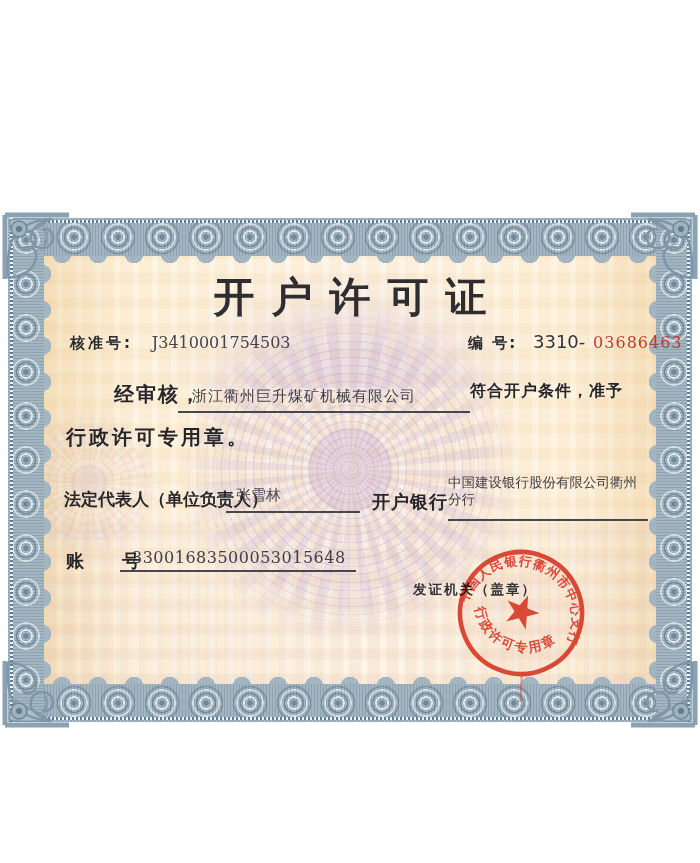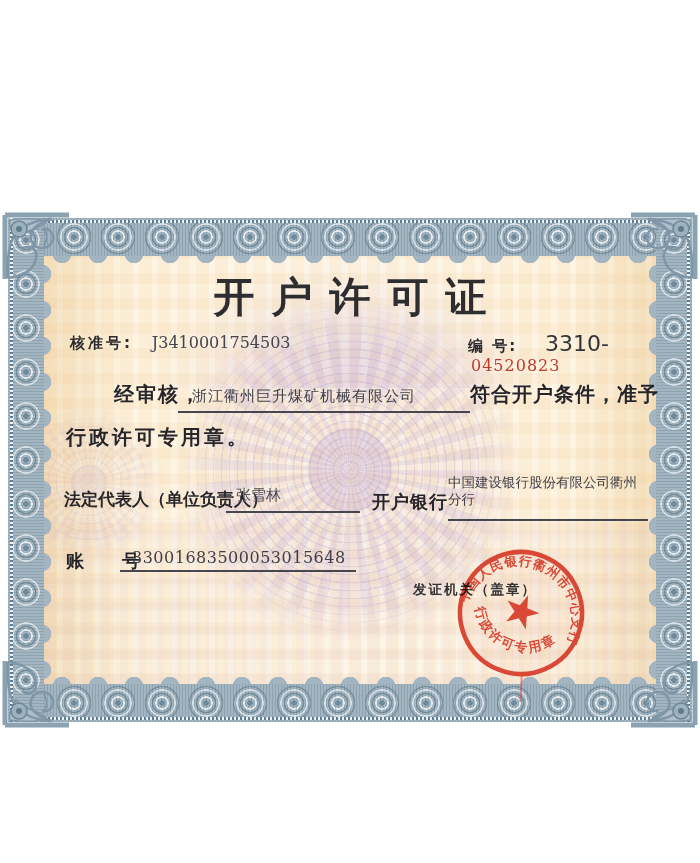--- a/index.html
+++ b/index.html
@@ -81,26 +81,26 @@
 
   
   .content{position:absolute;inset:0;z-index:5;color:#26262a;}
   .title{position:absolute;left:0;right:0;top:52px;text-align:center;
     font-size:41px;font-weight:bold;letter-spacing:17px;text-indent:17px;color:#2e2e30;}
   .approval{position:absolute;left:62px;top:115px;font-size:15px;}
   .approval .lbl{font-weight:600;letter-spacing:3px;color:#2c2c2e;}
   .approval .val{font-family:"DejaVu Serif","Liberation Serif",serif;font-size:16px;color:#44444c;margin-left:14px;}
   .serial{position:absolute;left:460px;top:113px;font-size:15px;}
   .serial .lbl{font-weight:600;letter-spacing:2px;color:#2c2c2e;}
-  .serial .pre{font-size:22px;color:#33333a;margin-left:23px;}
+  .serial .pre{font-size:18px;color:#33333a;margin-left:11px;}
   .serial .red{font-family:"DejaVu Serif","Liberation Serif",serif;font-size:16px;letter-spacing:1px;margin-left:3px;color:#c03a2c;}
   .intro{position:absolute;left:106px;top:163px;font-size:20px;font-weight:bold;letter-spacing:2px;}
   .company{position:absolute;left:170px;top:169px;width:278px;border-bottom:2px solid #46464c;
     padding:0 0 5px 14px;font-family:"DejaVu Serif","Liberation Serif",serif;font-size:15px;color:#3e3e46;letter-spacing:1px;}
-  .after{position:absolute;left:462px;top:163px;font-size:20px;font-weight:bold;letter-spacing:1px;}
+  .after{position:absolute;left:462px;top:163px;font-size:16px;font-weight:bold;letter-spacing:1px;}
   .line2{position:absolute;left:58px;top:206px;font-size:20px;font-weight:bold;letter-spacing:3px;}
   .rep-label{position:absolute;left:56px;top:270px;font-size:17px;font-weight:bold;}
   .rep-name{position:absolute;left:218px;top:266px;width:124px;border-bottom:2px solid #46464c;
     padding:2px 0 6px 10px;font-family:"DejaVu Serif","Liberation Serif",serif;font-size:15px;color:#4a4a52;}
   .bank-label{position:absolute;left:364px;top:272px;font-size:18px;font-weight:bold;letter-spacing:1px;}
   .bank-value{position:absolute;left:440px;top:256px;width:200px;border-bottom:2px solid #46464c;
     font-family:"DejaVu Serif","Liberation Serif",serif;font-size:13.5px;line-height:17px;color:#3e3e46;padding-bottom:11px;}
   .acct-label{position:absolute;left:58px;top:331px;font-size:18px;font-weight:bold;letter-spacing:10px;}
   .acct-value{position:absolute;left:112px;top:328px;width:224px;border-bottom:2px solid #46464c;
     padding:2px 0 3px 12px;font-family:"DejaVu Serif","Liberation Serif",serif;font-size:16px;color:#3f3f47;letter-spacing:.5px;}
@@ -181,21 +181,21 @@
     <div class="title">开户许可证</div>
 
     <div class="approval">
       <span class="lbl">核准号:</span>
       <span class="val">J3410001754503</span>
     </div>
 
     <div class="serial">
       <span class="lbl">编 号:</span>
       <span class="pre">3310-</span>
-      <span class="red">04520823</span>
+      <span class="red">03686463</span>
     </div>
 
     <div class="intro">经审核，</div>
     <div class="company">浙江衢州巨升煤矿机械有限公司</div>
     <div class="after">符合开户条件，准予</div>
     <div class="line2">行政许可专用章。</div>
 
     <div class="rep-label">法定代表人（单位负责人）</div>
     <div class="rep-name">张雪林</div>
     <div class="bank-label">开户银行</div>

